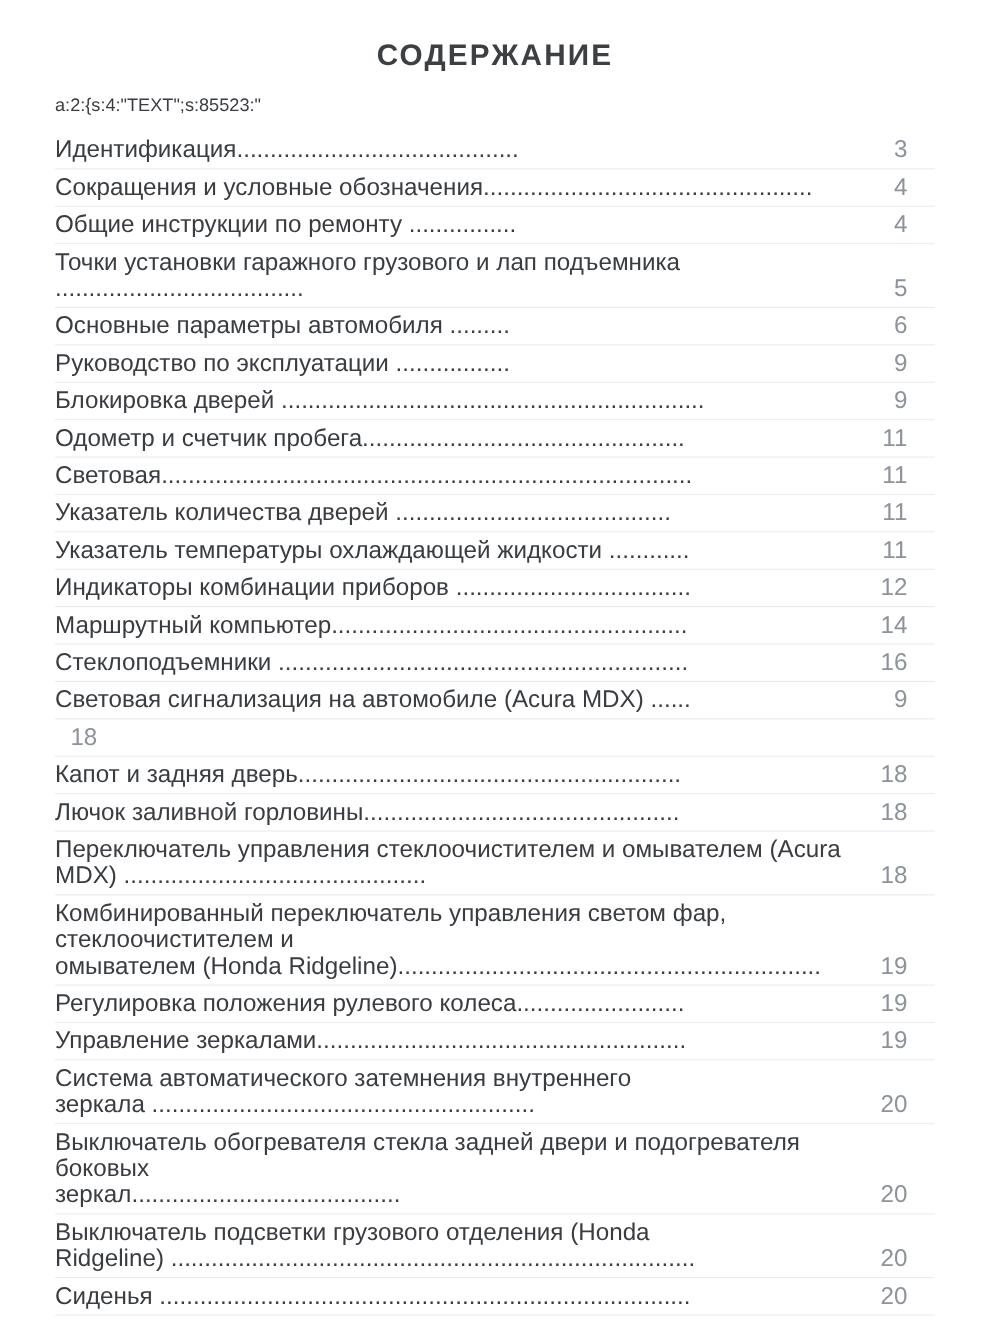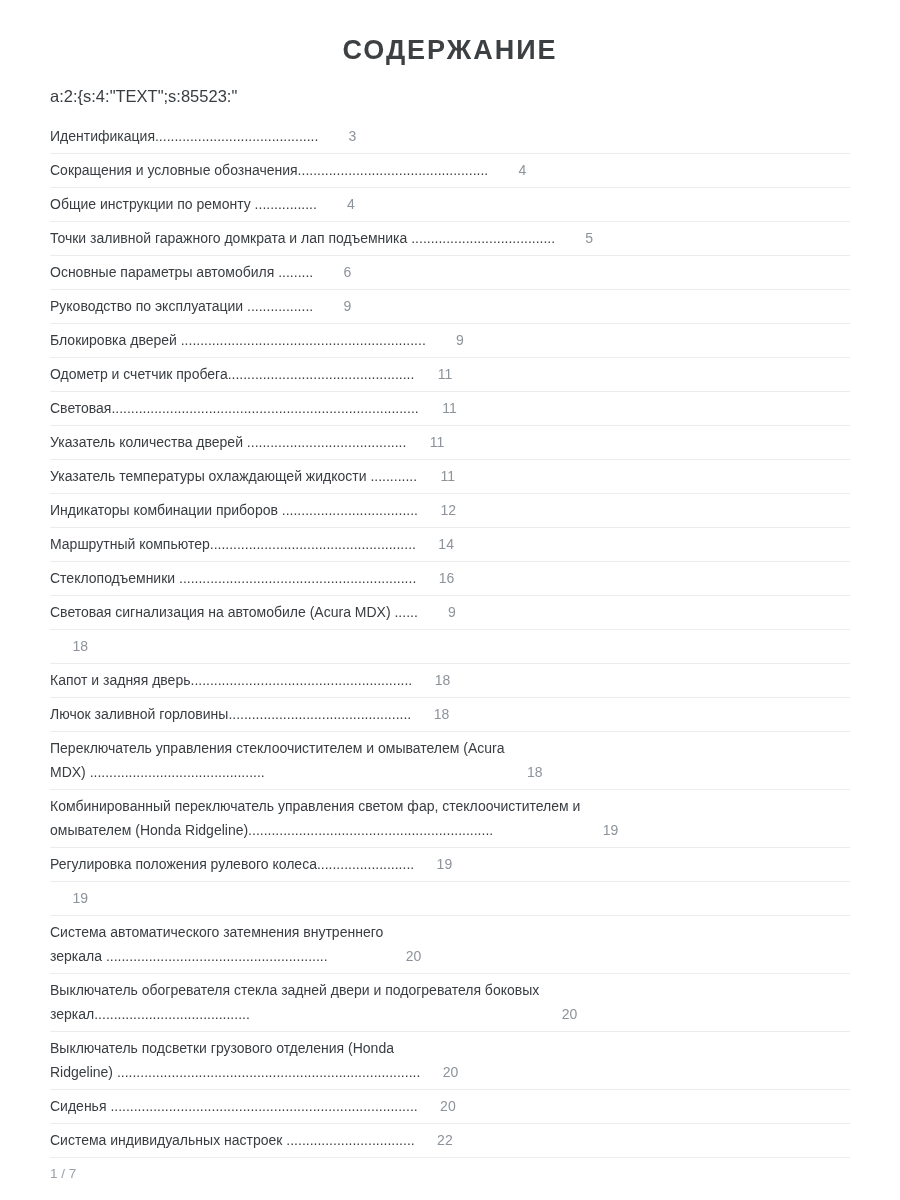--- a/index.html
+++ b/index.html
@@ -33,24 +33,25 @@
     padding: 0 0 12px 0;
     font-size: 16.5px;
     line-height: 24px;
     color: #393d41;
   }
   .toc {
     width: 100%;
   }
   .toc-row {
     display: flex;
+    justify-content: space-between;
     align-items: flex-end;
     border-bottom: 1px solid #ebecee;
     padding: 4px 0 5px 0;
-    font-size: 14px;
+    font-size: 22px;
     line-height: 24px;
   }
   .toc-label {
     color: #393d41;
     white-space: pre-wrap;
     word-break: break-word;
   }
   .toc-page {
     color: #8d939b;
     flex-shrink: 0;
@@ -82,21 +83,21 @@
     <span class="toc-label">Сокращения и условные обозначения.................................................</span>
     <span class="toc-page">4</span>
   </div>
 
   <div class="toc-row">
     <span class="toc-label">Общие инструкции по ремонту ................</span>
     <span class="toc-page">4</span>
   </div>
 
   <div class="toc-row">
-    <span class="toc-label">Точки заливной гаражного домкрата и лап подъемника .....................................</span>
+    <span class="toc-label">Точки установки гаражного грузового и лап подъемника .....................................</span>
     <span class="toc-page">5</span>
   </div>
 
   <div class="toc-row">
     <span class="toc-label">Основные параметры автомобиля .........</span>
     <span class="toc-page">6</span>
   </div>
 
   <div class="toc-row">
     <span class="toc-label">Руководство по эксплуатации .................</span>
@@ -173,20 +174,21 @@
 омывателем (Honda Ridgeline)...............................................................</span>
     <span class="toc-page">19</span>
   </div>
 
   <div class="toc-row">
     <span class="toc-label">Регулировка положения рулевого колеса.........................</span>
     <span class="toc-page">19</span>
   </div>
 
   <div class="toc-row">
+    <span class="toc-label">Управление зеркалами.......................................................</span>
     <span class="toc-page">19</span>
   </div>
 
   <div class="toc-row">
     <span class="toc-label">Система автоматического затемнения внутреннего
 зеркала .........................................................</span>
     <span class="toc-page">20</span>
   </div>
 
   <div class="toc-row">

